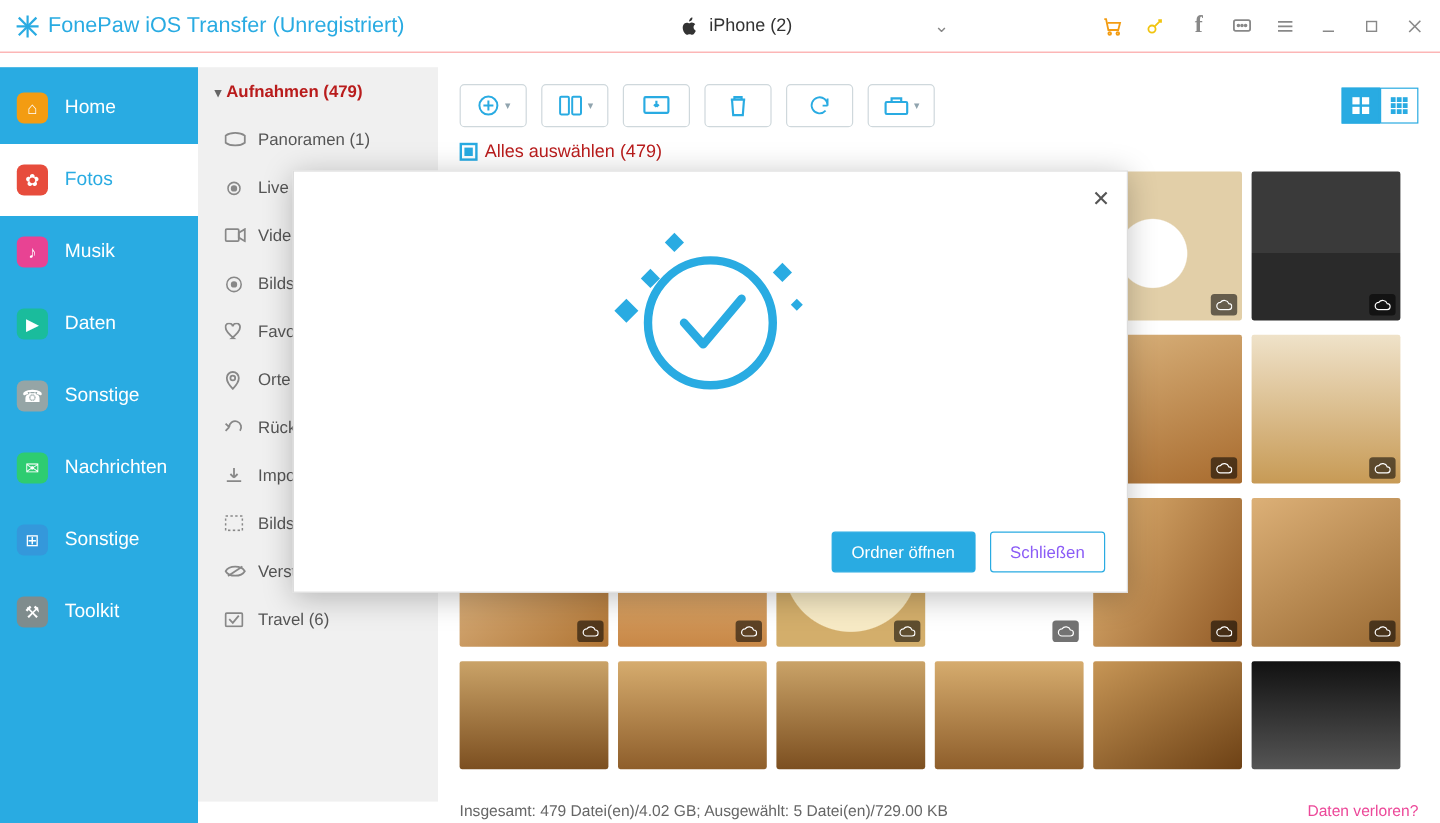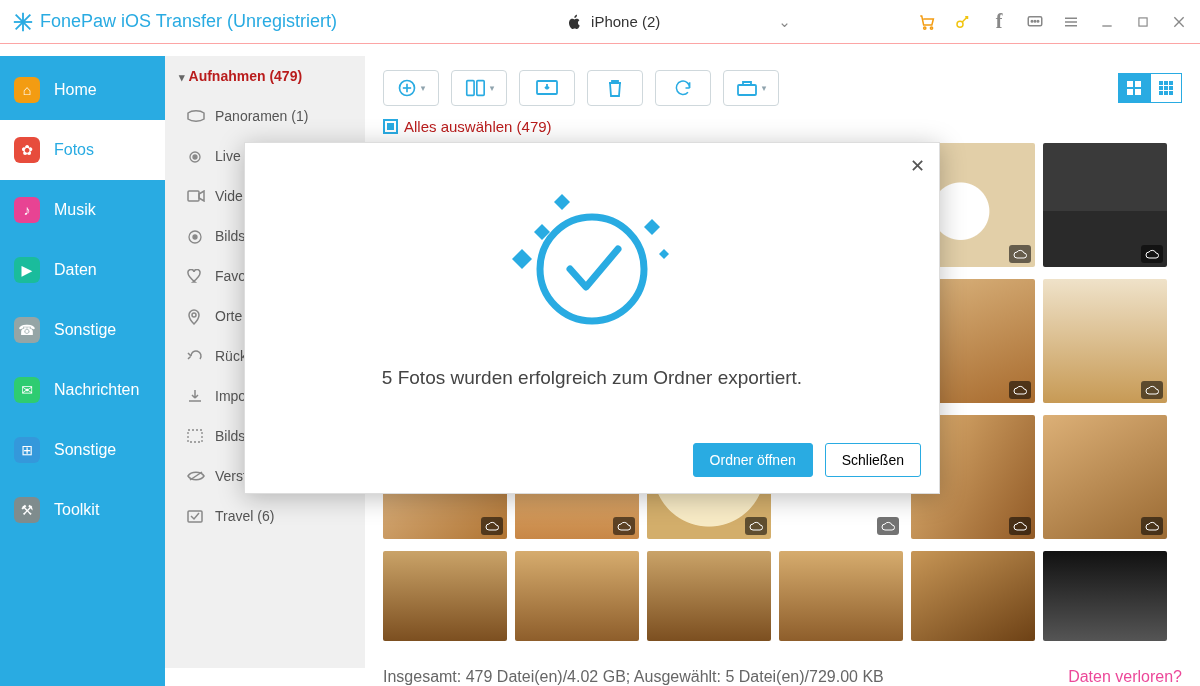--- a/index.html
+++ b/index.html
@@ -46,33 +46,33 @@
 .selall .chk { width: 15px; height: 15px; border: 2px solid #29abe2; display: inline-flex; align-items: center; justify-content: center; }
 .selall .chk::after { content: ""; width: 7px; height: 7px; background: #29abe2; }
 
 .grid { padding: 0 18px; display: grid; grid-template-columns: repeat(6, 124px); gap: 12px 8px; }
 .thumb { width: 124px; height: 124px; background: #ddd; position: relative; border-radius: 2px; overflow: hidden; }
 .thumb .cloud { position: absolute; right: 4px; bottom: 4px; width: 22px; height: 18px; background: rgba(0,0,0,.55); border-radius: 3px; display: flex; align-items: center; justify-content: center; }
 .thumb .cloud svg { stroke: #fff; fill: none; }
 .row2 .thumb { height: 90px; }
 
 
-.status { position: absolute; left: 365px; right: 0; bottom: 0; height: 18px; font-size: 16px; color: #666; padding: 0 18px; display: flex; align-items: center; background: #fff; gap: 12px; }
+.status { position: absolute; left: 365px; right: 0; bottom: 0; height: 18px; font-size: 13px; color: #666; padding: 0 18px; display: flex; align-items: flex-start; background: #fff; gap: 12px; }
 .status .lost { margin-left: auto; color: #ec4899; cursor: pointer; }
 
 
 .overlay { position: absolute; inset: 0; }
 .modal { position: absolute; left: 244px; top: 142px; width: 696px; height: 352px; background: #fff; box-shadow: 0 4px 24px rgba(0,0,0,.25); border: 1px solid #ddd; }
 .modal .close { position: absolute; top: 12px; right: 14px; cursor: pointer; color: #555; font-size: 18px; }
 .modal .art { display: flex; justify-content: center; padding-top: 26px; }
 .modal .msg { text-align: center; font-size: 19px; color: #444; margin-top: 28px; }
 .modal .btns { position: absolute; right: 18px; bottom: 16px; display: flex; gap: 12px; }
 .mbtn { height: 34px; padding: 0 16px; border-radius: 3px; font-size: 14px; cursor: pointer; display: inline-flex; align-items: center; }
 .mbtn.primary { background: #29abe2; color: #fff; border: 1px solid #29abe2; }
-.mbtn.secondary { background: #fff; color: #000000; border: 1px solid #29abe2; }
+.mbtn.secondary { background: #fff; color: #8b5cf6; border: 1px solid #29abe2; }
 
 
 .ph1 { background: radial-gradient(circle at 40% 55%, #fff 0 28%, #e2cfa8 29% 100%); }
 .ph2 { background: linear-gradient(#3a3a3a 0 55%, #2a2a2a 55% 100%); }
 .ph3 { background: linear-gradient(160deg,#d9b27c,#a86b2e); }
 .ph4 { background: linear-gradient(#efe2c9,#c79a55); }
 .ph5 { background: linear-gradient(140deg,#e8c79a,#b07433); }
 .ph6 { background: linear-gradient(#f2d6a2,#c88746); }
 .ph7 { background: radial-gradient(circle at 50% 45%, #fff 0 18%, #f7eac5 19% 60%, #d3ae6b 61% 100%); }
 .ph8 { background: #fff; }
@@ -442,19 +442,18 @@
           <polygon points="30,80 40,90 30,100 20,90"></polygon>
           <polygon points="50,55 58,63 50,71 42,63"></polygon>
           <polygon points="70,25 78,33 70,41 62,33"></polygon>
           <polygon points="160,50 168,58 160,66 152,58"></polygon>
           <polygon points="172,80 177,85 172,90 167,85"></polygon>
         </g>
         <circle cx="100" cy="100" r="52" fill="none" stroke="#29abe2" stroke-width="7"></circle>
         <path d="M78 100l16 18 32-38" fill="none" stroke="#29abe2" stroke-width="7" stroke-linecap="round" stroke-linejoin="round"></path>
       </svg>
     </div>
-    <div class="msg">5 Fotos wurden erfolgreich zum Ordner exportiert.</div>
     <div class="btns">
       <span class="mbtn primary">Ordner öffnen</span>
       <span class="mbtn secondary">Schließen</span>
     </div>
   </div>
 </div>
 
 </body></html>

